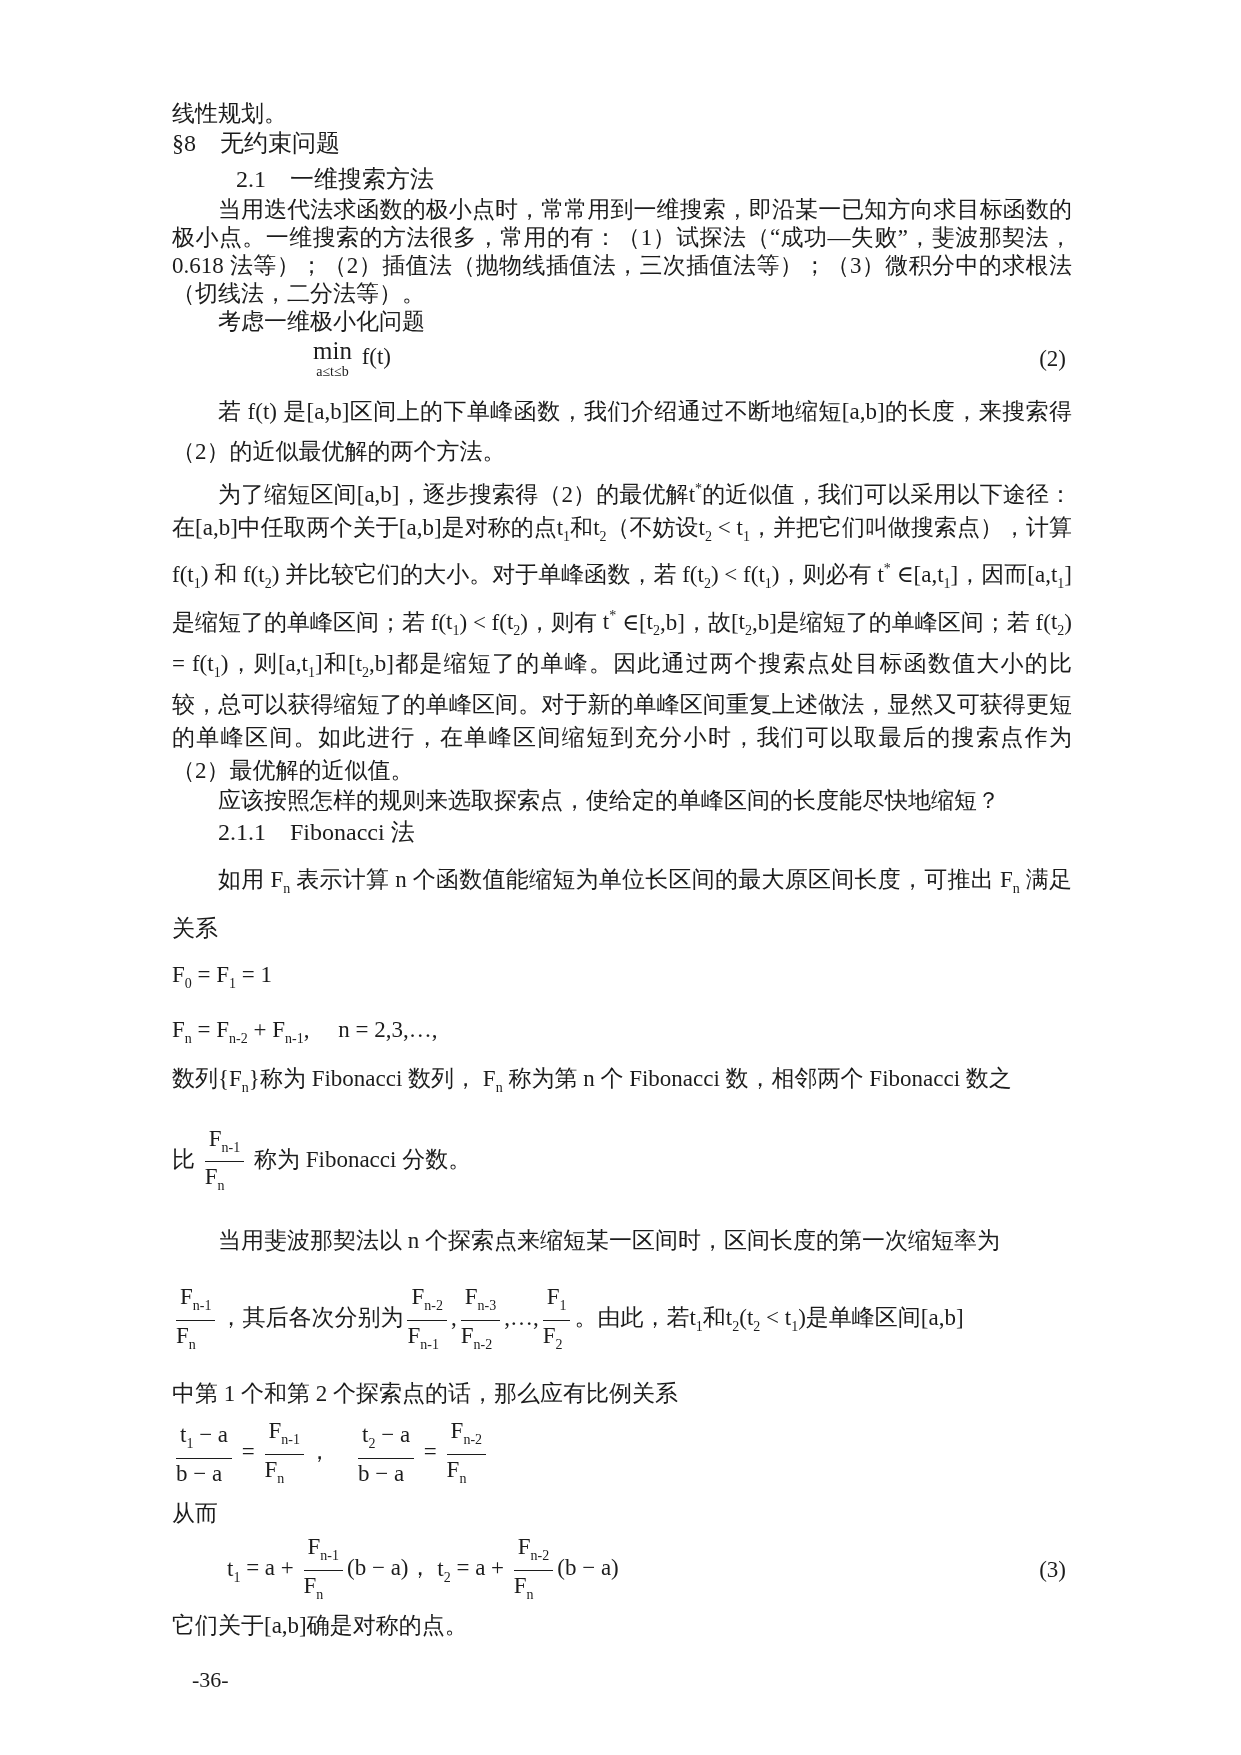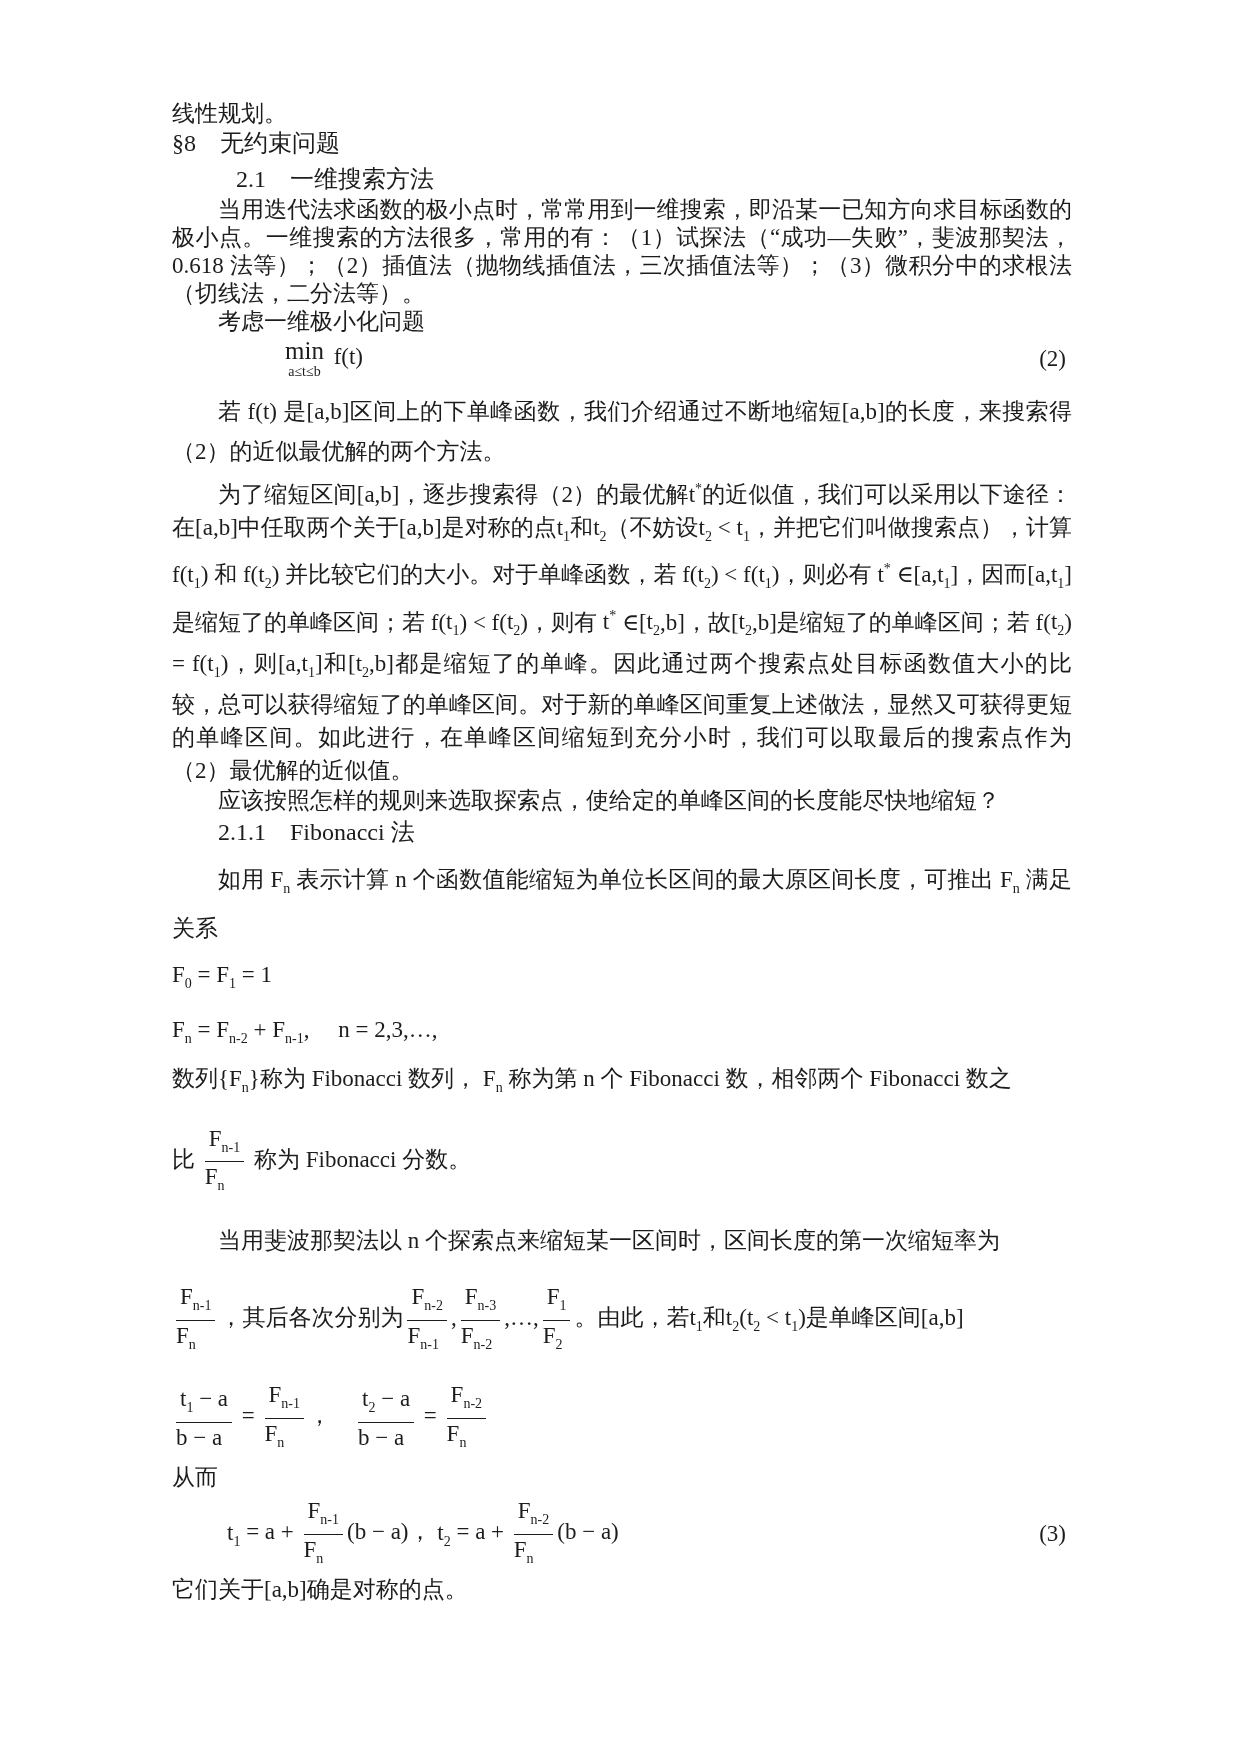--- a/index.html
+++ b/index.html
@@ -27,21 +27,21 @@
   .off85  { margin-left:85px;  }
   .off55  { margin-left:55px;  }
   .eqline { margin:6px 0; line-height:40px; }
   
   sub { font-size:14px; }
   sup { font-size:14px; }
   .bs { white-space:nowrap; }
   .frac { display:inline-block; vertical-align:middle; text-align:left; margin:2px 4px; line-height:27px; }
   .frac .num { display:block; border-bottom:1.4px solid #1c1c1c; padding:0 4px 1px 4px; }
   .frac .den { display:block; padding-top:1px; }
-  .limop { display:inline-block; text-align:center; vertical-align:middle; margin-right:4px; }
+  .limop { display:inline-block; text-align:center; vertical-align:middle; margin-right:4px;margin-left:28px; }
   .limop .op  { display:block; font-size:25px; line-height:26px; }
   .limop .lim { display:block; font-size:14px; line-height:15px; }
   .pagenum { margin-top:26px; padding-left:20px; font-size:22px; }
 </style>
 </head>
 <body>
 
 <div class="page">
   <div class="content">
 
@@ -67,26 +67,28 @@
     <p class="para ind lh30">如用 <span class="bs">F<sub>n</sub></span> 表示计算 n 个函数值能缩短为单位长区间的最大原区间长度，可推出 <span class="bs">F<sub>n</sub></span> 满足关系</p>
 
     <div class="eqline off95"><span class="bs">F<sub>0</sub></span> = <span class="bs">F<sub>1</sub></span> = 1</div>
     <div class="eqline off95"><span class="bs">F<sub>n</sub></span> = <span class="bs">F<sub>n-2</sub></span> + <span class="bs">F<sub>n-1</sub></span>,　 n = 2,3,…,</div>
 
     <p class="mathline lh30">数列{<span class="bs">F<sub>n</sub></span>}称为 Fibonacci 数列， <span class="bs">F<sub>n</sub></span> 称为第 n 个 Fibonacci 数，相邻两个 Fibonacci 数之</p>
     <p class="mathline tall">比 <span class="frac"><span class="num"><span class="bs">F<sub>n-1</sub></span></span><span class="den"><span class="bs">F<sub>n</sub></span></span></span> 称为 Fibonacci 分数。</p>
 
     <p class="para ind lh30">当用斐波那契法以 n 个探索点来缩短某一区间时，区间长度的第一次缩短率为</p>
     <p class="mathline tall"><span class="frac"><span class="num"><span class="bs">F<sub>n-1</sub></span></span><span class="den"><span class="bs">F<sub>n</sub></span></span></span>，其后各次分别为<span class="frac"><span class="num"><span class="bs">F<sub>n-2</sub></span></span><span class="den"><span class="bs">F<sub>n-1</sub></span></span></span>,<span class="frac"><span class="num"><span class="bs">F<sub>n-3</sub></span></span><span class="den"><span class="bs">F<sub>n-2</sub></span></span></span>,…,<span class="frac"><span class="num"><span class="bs">F<sub>1</sub></span></span><span class="den"><span class="bs">F<sub>2</sub></span></span></span>。由此，若<span class="bs">t<sub>1</sub></span>和<span class="bs">t<sub>2</sub></span>(<span class="bs">t<sub>2</sub></span> &lt; <span class="bs">t<sub>1</sub></span>)是单峰区间[a,b]</p>
+    <p class="mathline lh30">中第 1 个和第 2 个探索点的话，那么应有比例关系</p>
 
     <div class="eqline off85"><span class="frac"><span class="num"><span class="bs">t<sub>1</sub></span> − a</span><span class="den">b − a</span></span> = <span class="frac"><span class="num"><span class="bs">F<sub>n-1</sub></span></span><span class="den"><span class="bs">F<sub>n</sub></span></span></span>，　<span class="frac"><span class="num"><span class="bs">t<sub>2</sub></span> − a</span><span class="den">b − a</span></span> = <span class="frac"><span class="num"><span class="bs">F<sub>n-2</sub></span></span><span class="den"><span class="bs">F<sub>n</sub></span></span></span></div>
 
     <p class="mathline lh30">从而</p>
 
     <div class="eq-row">
       <span class="eq-inner off55"><span class="bs">t<sub>1</sub></span> = a + <span class="frac"><span class="num"><span class="bs">F<sub>n-1</sub></span></span><span class="den"><span class="bs">F<sub>n</sub></span></span></span>(b − a)， <span class="bs">t<sub>2</sub></span> = a + <span class="frac"><span class="num"><span class="bs">F<sub>n-2</sub></span></span><span class="den"><span class="bs">F<sub>n</sub></span></span></span>(b − a)</span>
       <span class="eq-label">(3)</span>
     </div>
 
     <p class="mathline lh30">它们关于[a,b]确是对称的点。</p>
 
+    <p class="pagenum">-36-</p>
   </div>
 </div>
 
 </body></html>

